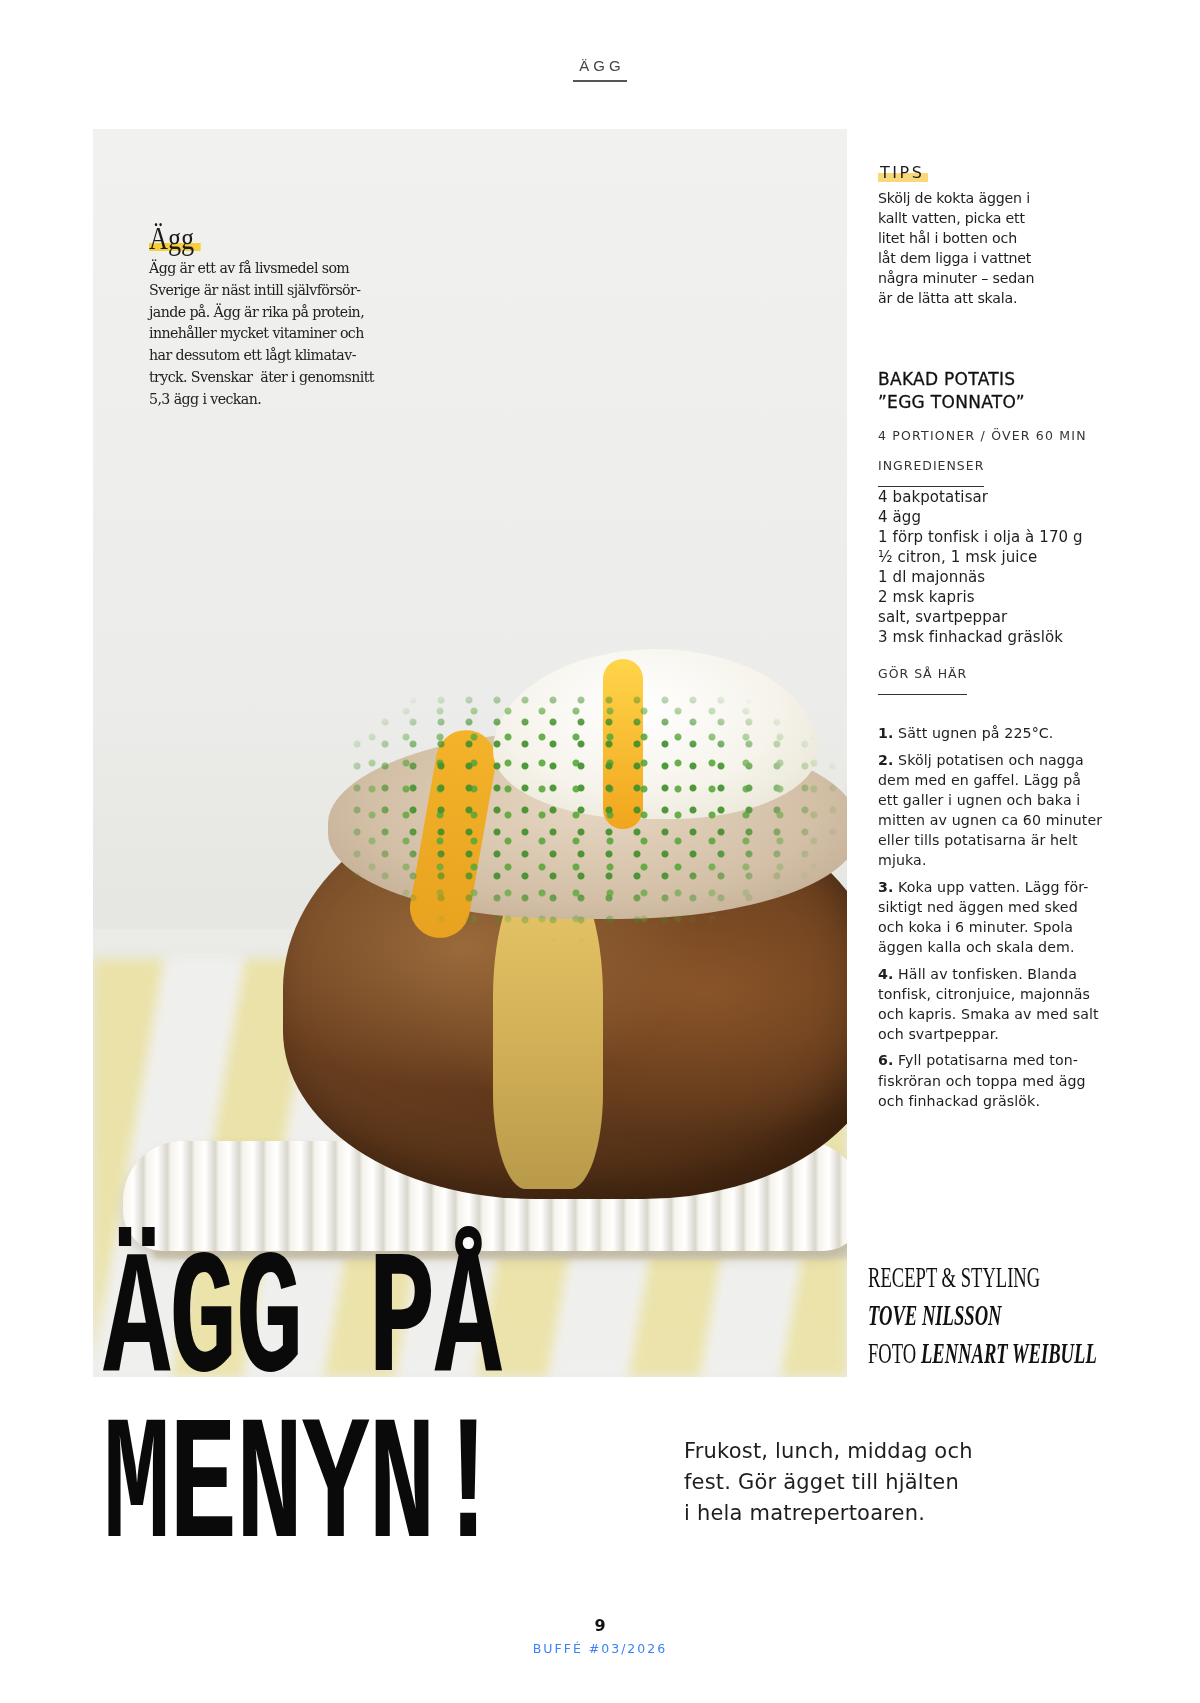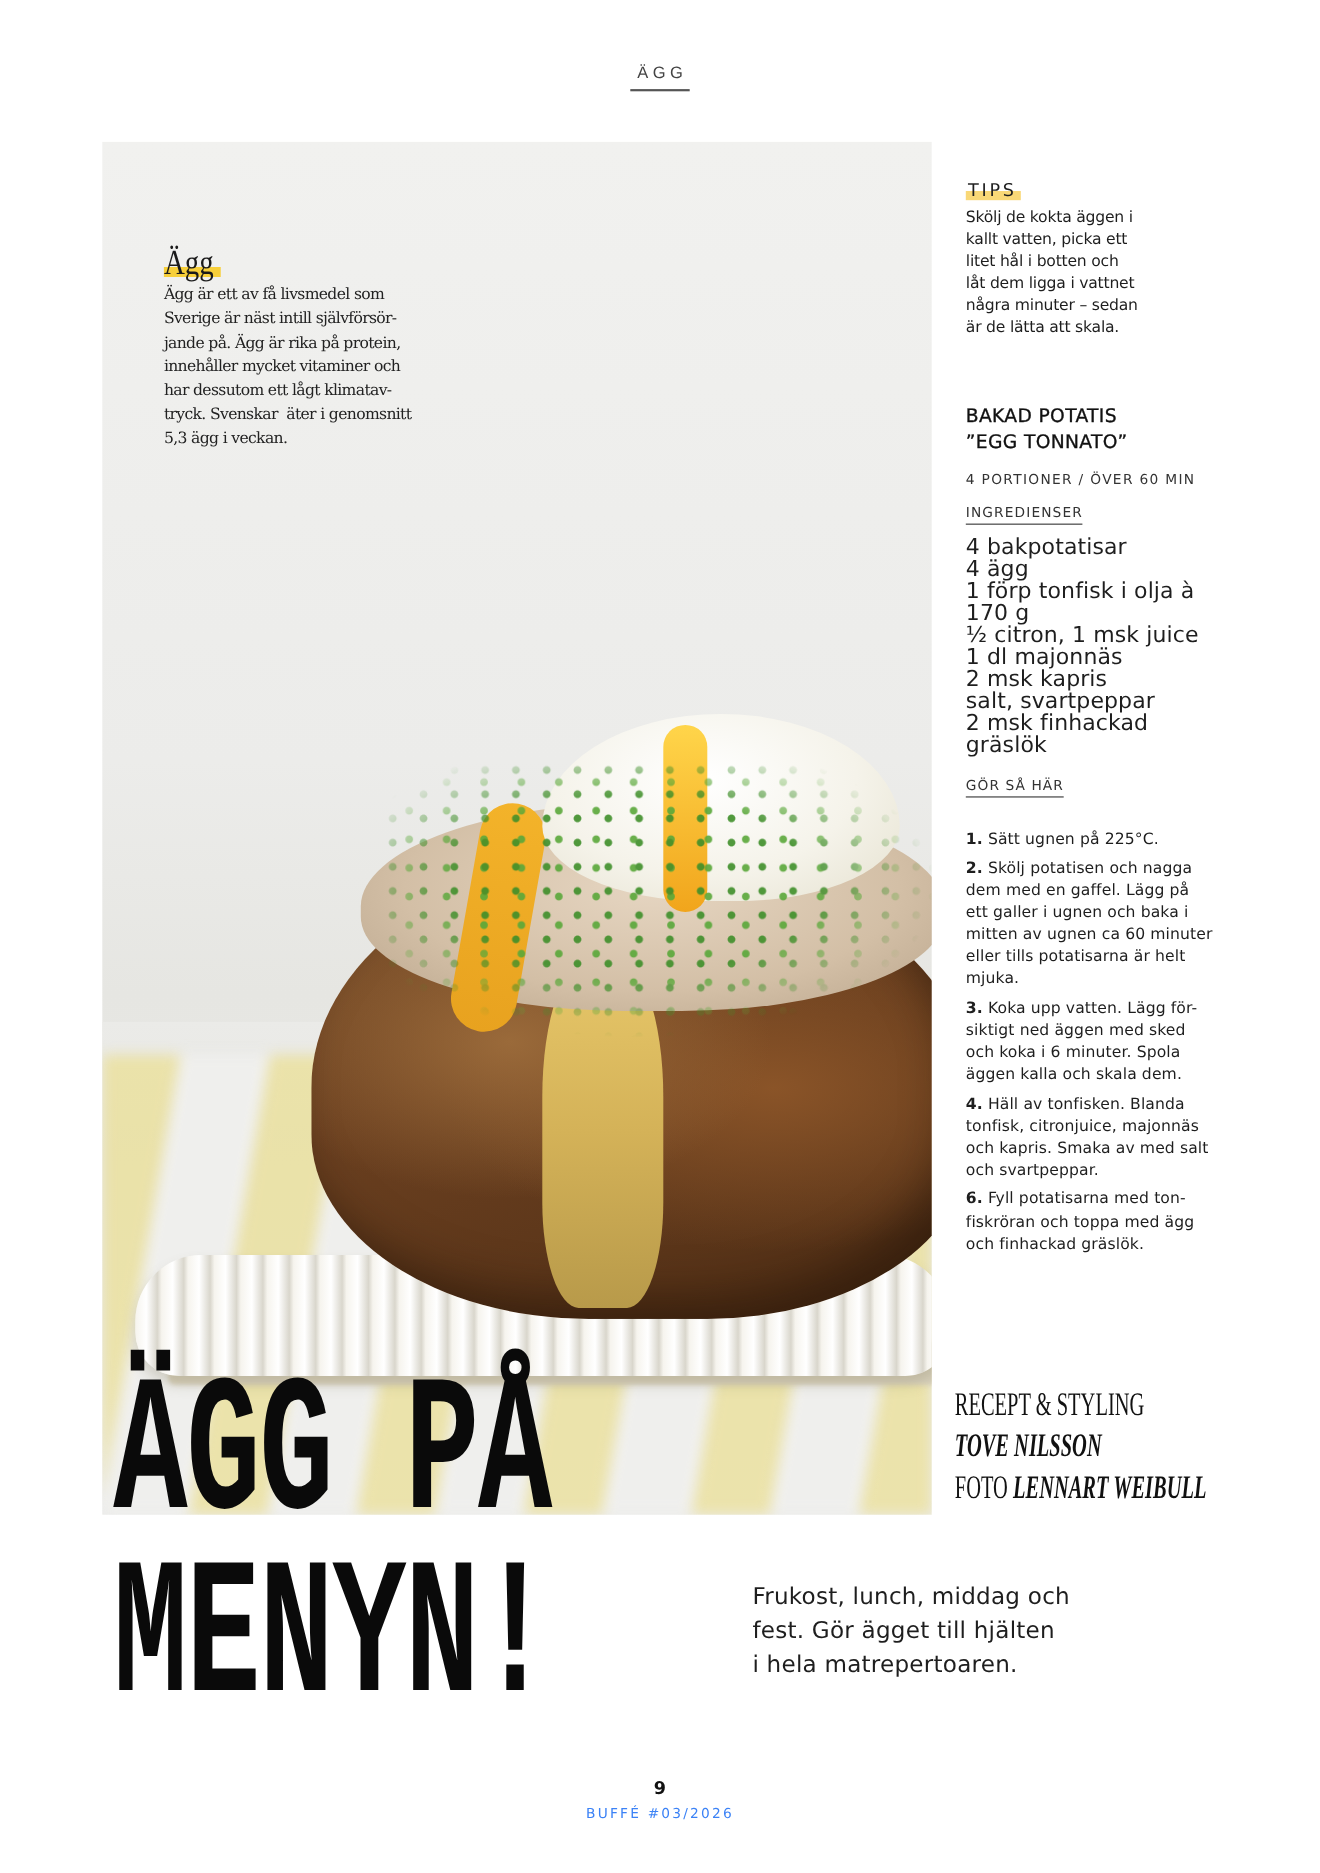--- a/index.html
+++ b/index.html
@@ -103,23 +103,23 @@
     .tips-label {
       display: inline-block; font-weight: normal; font-size: 16px; letter-spacing: 2.5px;
       background: linear-gradient(180deg, transparent 55%, #f9d877 55%);
       padding: 0 4px 0 2px;
     }
     .tips-text { margin-top: 6px; font-size: 14.2px; line-height: 20px; letter-spacing: -0.2px; }
     .recipe-title { font-size: 17px; line-height: 23px; font-weight: normal; letter-spacing: 0.3px; color: #111; -webkit-text-stroke: 0.3px #111; }
     .meta { margin-top: 14px; font-size: 12.5px; letter-spacing: 1.2px; color: #333; }
     .sub-label {
       display: inline-block; font-size: 12.5px; letter-spacing: 1px; color: #333;
-      padding-bottom: 3px; border-bottom: 1.5px solid #333;
-    }
-    .ing-list { margin-top: 10px; list-style: none; font-size: 20px; line-height: 20px; letter-spacing: 0.1px; }
+      padding-bottom: 13px; border-bottom: 1.5px solid #333;
+    }
+    .ing-list { margin-top: 0; list-style: none; font-size: 15px; line-height: 20px; letter-spacing: 0.1px; }
     .steps { margin-top: 28px; list-style: none; font-size: 14.2px; line-height: 20.1px; letter-spacing: 0.1px; }
     .steps li { margin-bottom: 6.5px; }
     .steps .num { font-weight: bold; }
 
     .credits { position: absolute; left: 868px; top: 1258px; font-family: "Liberation Serif", serif; color: #111; }
     .credits .line { display: block; font-size: 30px; line-height: 38px; transform: scaleX(0.62); transform-origin: left; white-space: nowrap; }
     .credits .strong { font-weight: bold; font-style: italic; }
 
     
     .headline {
@@ -194,21 +194,21 @@
     <span class="sub-label">INGREDIENSER</span>
   </div>
   <ul class="ing-list">
     <li>4 bakpotatisar</li>
     <li>4 ägg</li>
     <li>1 förp tonfisk i olja à 170 g</li>
     <li>½ citron, 1 msk juice</li>
     <li>1 dl majonnäs</li>
     <li>2 msk kapris</li>
     <li>salt, svartpeppar</li>
-    <li>2 msk finhackad gräslök</li>
+    <li>3 msk finhackad gräslök</li>
   </ul>
 
   <div style="margin-top:16px">
     <span class="sub-label">GÖR SÅ HÄR</span>
   </div>
   <ol class="steps">
     <li>
       <div><span class="num">1.</span> <span>Sätt ugnen på 225°C.</span></div>
     </li>
     <li>

